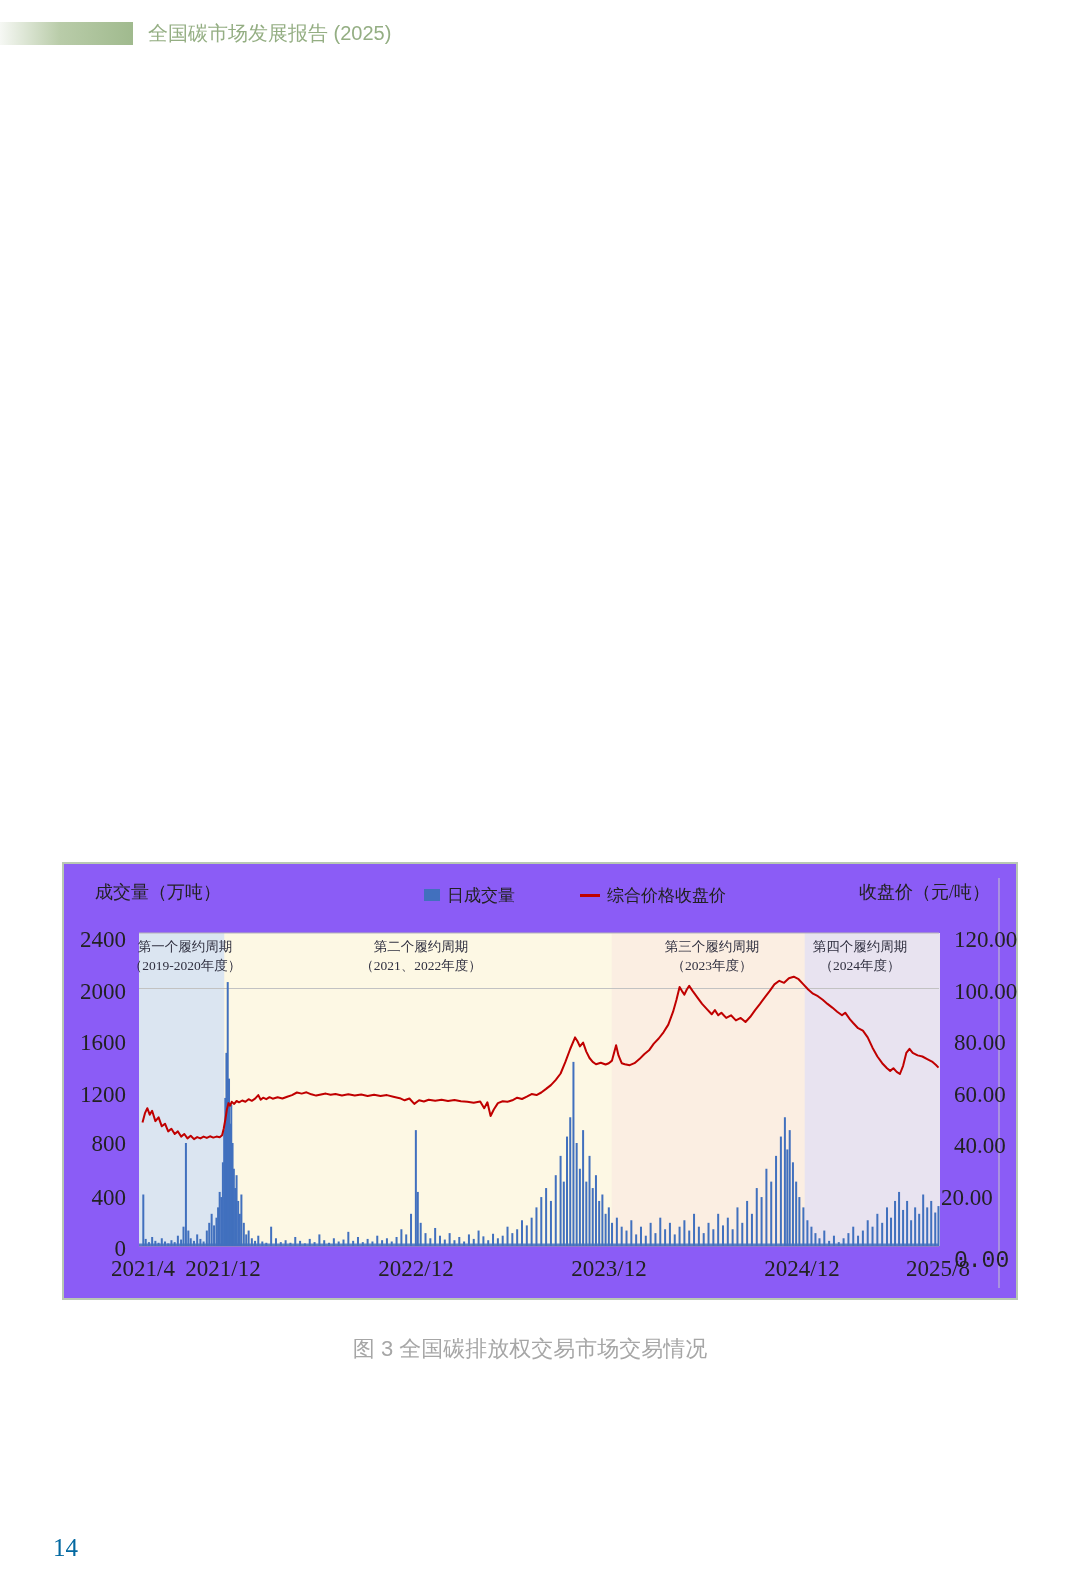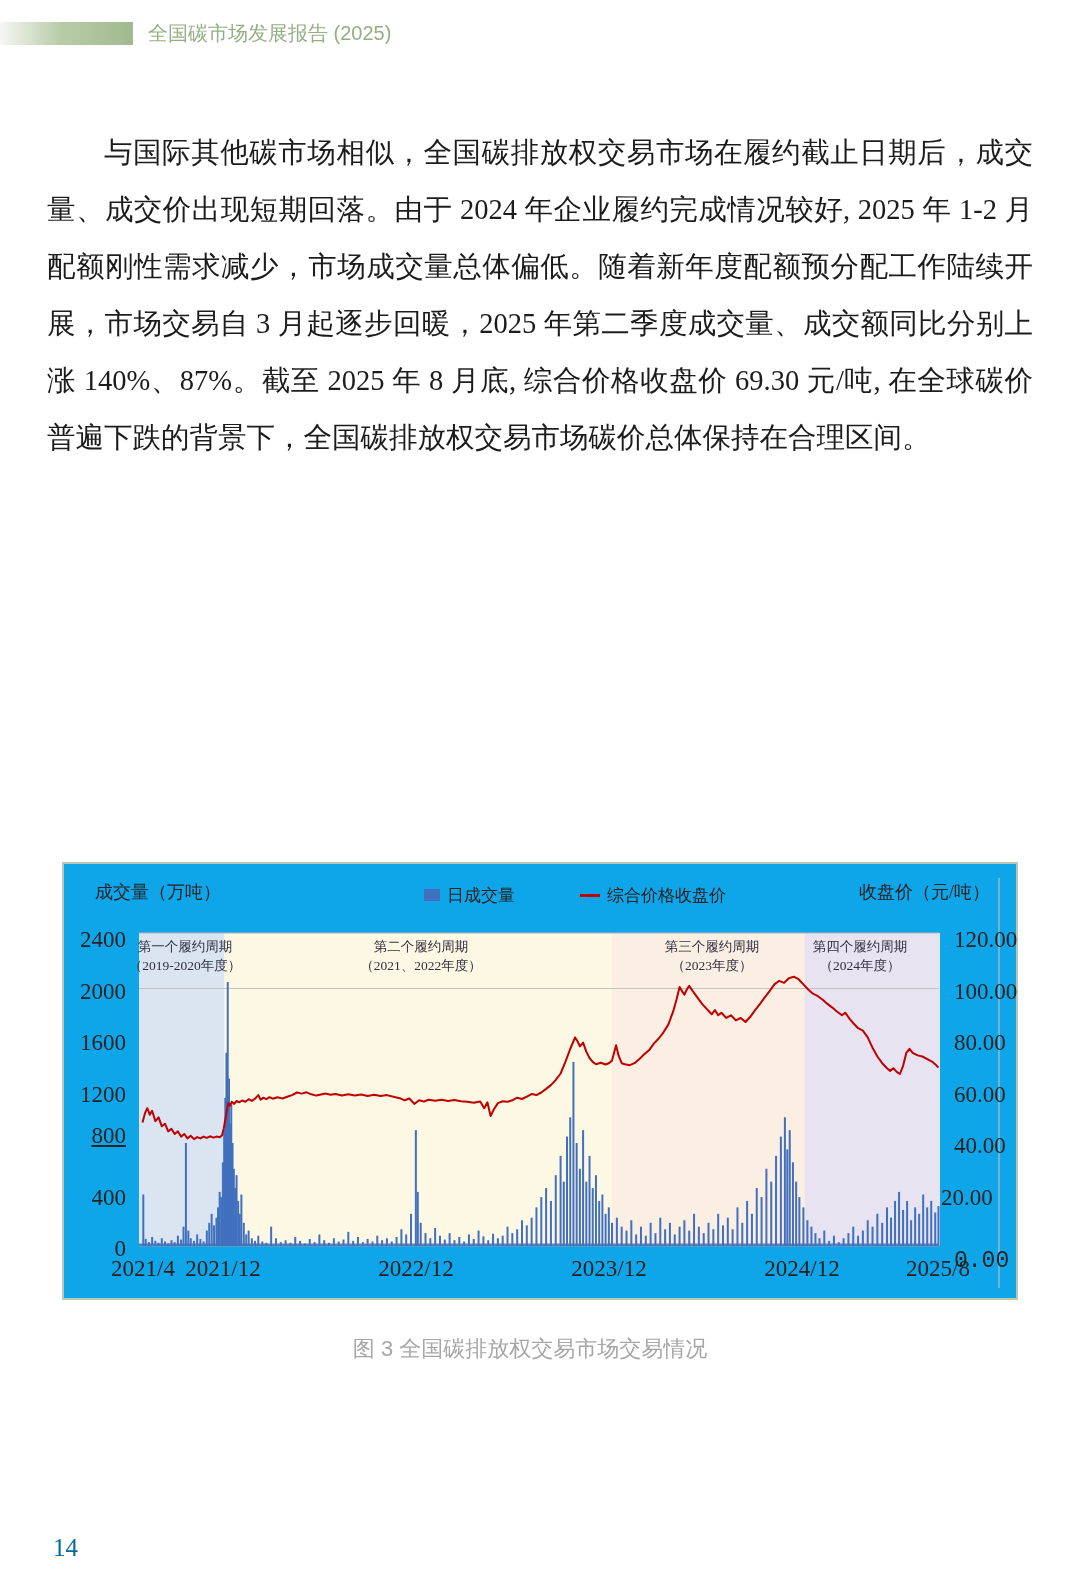--- a/index.html
+++ b/index.html
@@ -11,21 +11,21 @@
   .header-bar{position:absolute;left:0;top:22px;width:133px;height:23px;
     background:linear-gradient(90deg,#f6f8f4 0%,#b9cca9 45%,#a0ba8e 100%);}
   .header-title{position:absolute;left:148px;top:21px;height:24px;line-height:24px;
     font-family:"Liberation Sans","DejaVu Sans",sans-serif;font-size:20px;color:#94ae83;}
   
   .article{position:absolute;left:47px;top:124px;width:986px;}
   .para{font-size:28.5px;line-height:57px;text-align:justify;margin:0 0 17px 0;color:#1c1c1c;}
   .para.indent{text-indent:2em;}
   
   .chart-box{position:absolute;left:62px;top:862px;width:956px;height:438px;
-    border:2px solid #b9c8b4;background:#0ea5e9;box-sizing:border-box;}
+    border:2px solid #b9c8b4;background:#8b5cf6;box-sizing:border-box;}
   .chart-inner{position:absolute;left:0;top:0;width:952px;height:434px;}
   .chart-svg{position:absolute;left:0;top:0;}
   .axis-title{position:absolute;font-size:18px;color:#222;white-space:nowrap;}
   .legend-item{position:absolute;top:22px;height:18px;display:flex;align-items:center;font-size:17px;color:#222;white-space:nowrap;}
   .legend-swatch{width:16px;height:12px;margin-right:7px;}
   .legend-dash{width:20px;height:3px;margin-right:7px;}
   .tick-label{position:absolute;font-size:23px;color:#222;white-space:nowrap;}
   .tick-left{text-align:right;width:50px;}
   .tick-x{transform:translateX(-50%);}
   .band-label{position:absolute;font-size:13.5px;line-height:19px;color:#2f2f3f;text-align:center;transform:translateX(-50%);white-space:nowrap;}
@@ -34,21 +34,20 @@
     font-family:"Liberation Sans","DejaVu Sans",sans-serif;font-size:22px;color:#a6a6a6;}
   .page-number{position:absolute;left:53px;top:1534px;font-size:25px;color:#0369a1;}
 </style>
 </head>
 <body>
 
 <div class="header-bar"></div>
 <div class="header-title">全国碳市场发展报告 (2025)</div>
 
 <div class="article" id="article">
-    <p class="para indent">与国际其他碳市场相似，全国碳排放权交易市场在履约截止日期后，成交量、成交价出现短期回落。由于 2024 年企业履约完成情况较好, 2025 年 1-2 月配额刚性需求减少，市场成交量总体偏低。随着新年度配额预分配工作陆续开展，市场交易自 3 月起逐步回暖，2025 年第二季度成交量、成交额同比分别上涨 140%、87%。截至 2025 年 8 月底, 综合价格收盘价 69.30 元/吨, 在全球碳价普遍下跌的背景下，全国碳排放权交易市场碳价总体保持在合理区间。</p>
   </div>
 
 <div class="chart-box">
   <div class="chart-inner" id="chart">
       <svg class="chart-svg" width="952" height="434" viewBox="0 0 952 434">
         <rect x="75" y="69" width="92.22399999999999" height="313" fill="#dbe5f1"></rect>
         <rect x="160.224" y="69" width="394.52799999999996" height="313" fill="#fdf8e4"></rect>
         <rect x="547.752" y="69" width="199.95999999999992" height="313" fill="#fbeee2"></rect>
         <rect x="740.7119999999999" y="69" width="135.28800000000012" height="313" fill="#e8e3f0"></rect>
         <line x1="75" y1="69" x2="875" y2="69" stroke="#b6b6b6" stroke-width="1"></line>
@@ -262,21 +261,21 @@
         <polyline points="78.5,258.4 80.9,249.4 83.3,244.2 85.7,250.7 88.1,246.8 91.4,257.1 94.6,253.3 97.8,262.3 101.0,259.7 104.2,267.4 107.4,264.8 110.7,270.0 113.9,267.4 117.1,272.6 120.3,270.0 123.5,274.4 126.7,271.8 130.0,275.1 133.2,273.1 136.4,274.4 139.6,272.6 142.8,273.9 146.0,272.3 149.3,273.6 152.5,272.6 155.7,273.3 158.1,271.3 159.7,264.8 161.3,255.8 162.9,245.5 164.5,239.1 166.1,241.7 167.7,237.8 170.2,239.9 172.6,237.0 175.0,238.3 178.2,236.5 181.4,237.8 184.6,235.2 187.8,236.8 191.1,234.7 194.3,231.1 196.7,235.7 199.1,233.7 202.3,235.2 205.5,233.2 208.7,234.7 213.6,233.2 218.4,234.5 223.2,232.7 228.0,231.1 232.9,228.5 237.7,229.6 242.5,228.3 247.3,230.3 252.2,231.6 257.0,230.6 261.8,229.6 266.6,230.8 271.5,230.1 277.9,231.4 284.3,230.3 290.8,231.6 297.2,230.6 303.6,231.9 310.1,230.8 316.5,232.1 322.9,231.1 329.3,232.7 335.8,234.2 340.6,236.3 345.4,234.5 350.3,239.9 355.1,236.3 359.9,237.5 364.7,235.7 371.2,236.8 377.6,235.7 384.0,237.0 390.5,236.0 396.9,237.3 403.3,237.8 409.7,238.8 416.2,237.5 420.2,244.2 423.4,238.3 426.6,252.0 429.8,245.5 433.9,239.1 438.7,237.3 443.5,237.8 448.3,236.3 453.2,233.7 458.0,235.0 462.8,232.7 467.6,230.1 472.5,231.1 477.3,228.5 482.1,224.9 486.9,221.1 491.8,215.9 496.6,209.5 501.4,197.9 506.2,185.0 511.1,173.4 513.5,177.3 515.9,182.4 519.1,178.6 522.3,187.6 525.5,194.0 528.7,197.9 532.0,200.2 536.8,198.7 541.6,200.5 544.8,199.2 548.0,196.6 552.1,181.2 554.5,191.4 557.7,199.2 560.9,200.2 565.7,201.2 570.5,199.2 575.4,195.1 580.2,190.2 585.0,186.3 589.8,179.6 594.7,174.5 599.5,168.3 604.3,160.6 609.1,147.7 612.4,136.1 615.6,123.0 618.0,127.1 620.4,130.7 622.8,125.5 625.2,121.9 628.4,126.6 633.3,133.3 638.1,139.9 642.9,145.1 647.7,150.3 650.9,146.1 654.2,151.3 657.4,148.7 662.2,153.9 667.0,151.3 671.9,156.4 676.7,153.9 681.5,158.0 686.3,152.8 691.1,146.1 696.0,139.9 700.8,133.3 705.6,127.1 710.4,120.4 715.3,116.8 720.1,118.8 724.9,114.2 729.7,112.7 734.6,115.2 739.4,120.4 744.2,125.5 749.0,129.7 753.9,132.2 758.7,135.8 763.5,139.9 768.3,143.6 773.2,147.7 778.0,151.3 781.2,148.7 786.0,155.4 789.2,159.0 794.1,164.2 798.9,166.7 803.7,173.4 808.5,183.7 813.4,192.5 818.2,199.2 823.0,204.3 826.2,206.9 829.4,204.3 832.7,207.9 835.9,210.0 839.1,201.8 842.3,188.9 845.5,184.8 848.7,188.9 853.6,191.4 858.4,192.5 863.2,195.1 868.0,197.6 872.0,201.0 874.5,203.6" fill="none" stroke="#c00000" stroke-width="2" stroke-linejoin="round"></polyline>
       </svg>
       <div class="axis-title" style="left:31px;top:16px;">成交量（万吨）</div>
       <div class="axis-title" style="right:26px;top:16px;">收盘价（元/吨）</div>
       <div class="legend-item" style="left:360px;"><span class="legend-swatch" style="background: rgb(65, 112, 190);"></span>日成交量</div>
       <div class="legend-item" style="left:516px;"><span class="legend-dash" style="background: rgb(192, 0, 0);"></span>综合价格收盘价</div>
       <div class="tick-label tick-left" style="left:12px;top:63px;">2400</div>
       <div class="tick-label tick-left" style="left:12px;top:114.5px;">2000</div>
       <div class="tick-label tick-left" style="left:12px;top:166px;">1600</div>
       <div class="tick-label tick-left" style="left:12px;top:217.5px;">1200</div>
-      <div class="tick-label tick-left" style="left:12px;top:259px;text-decoration:underline;">800</div>
+      <div class="tick-label tick-left" style="left:12px;top:267px;">800</div>
       <div class="tick-label tick-left" style="left:12px;top:320.5px;">400</div>
       <div class="tick-label tick-left" style="left:12px;top:372px;">0</div>
       <div class="tick-label" style="left:890px;top:63px;">120.00</div>
       <div class="tick-label" style="left:890px;top:114.5px;">100.00</div>
       <div class="tick-label" style="left:890px;top:166px;">80.00</div>
       <div class="tick-label" style="left:890px;top:217.5px;">60.00</div>
       <div class="tick-label" style="left:890px;top:269px;">40.00</div>
       <div class="tick-label" style="left:877px;top:320.5px;">20.00</div>
       <div class="tick-label" style="left:890px;top:384px;font-family:Liberation Mono, monospace;">0.00</div>
       <div class="tick-label tick-x" style="left:79px;top:392px;">2021/4</div>

